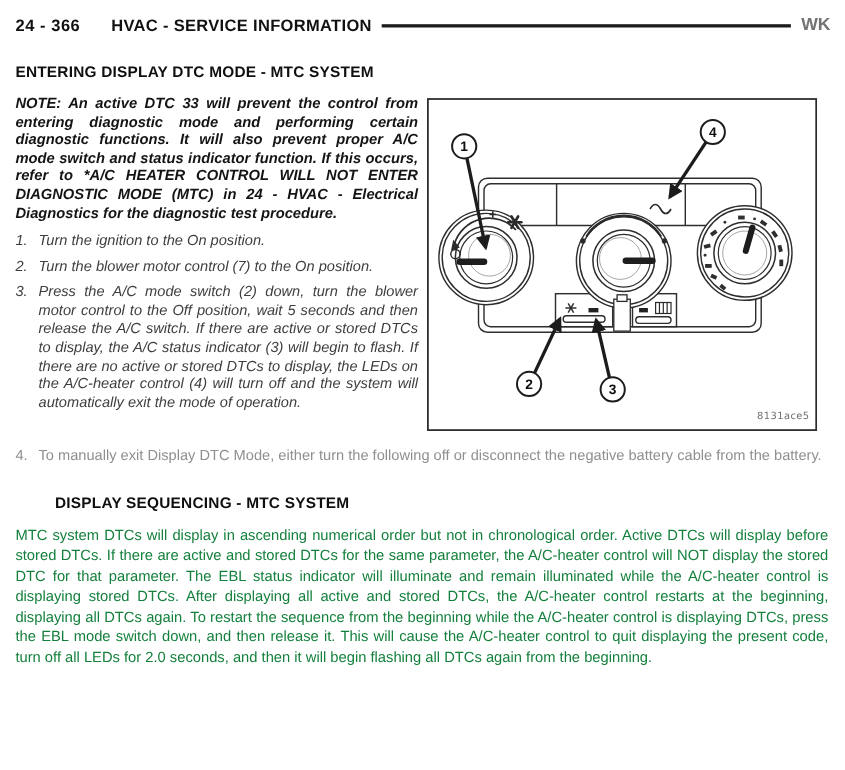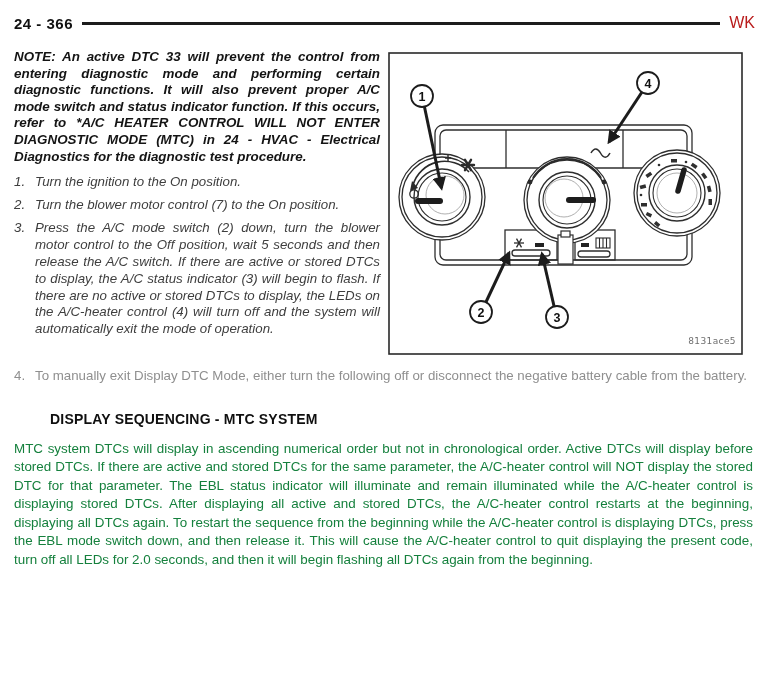--- a/index.html
+++ b/index.html
@@ -10,21 +10,21 @@
     color: #1b1b1b;
     overflow: hidden;
   }
   .page { width: 768px; height: 700px; padding: 10px 13px 0 14px; }
 
   
   .hdr { display: flex; align-items: center; height: 26px; }
   .pgnum { font-size: 15px; font-weight: bold; letter-spacing: .5px; white-space: nowrap; color:#111; }
   .htitle { font-size: 15px; font-weight: bold; letter-spacing: .3px; margin-left: 28px; white-space: nowrap; color:#111; }
   .hrule { flex: 1; height: 3px; background: #1c1c1c; margin: 0 9px; }
-  .hcode { font-size: 16px; font-weight: normal; color:#b91c1c; }
+  .hcode { font-size: 16px; font-weight: bold; color:#737373; }
 
   h2.sec { font-size: 14px; font-weight: bold; color: #0f0f0f; margin-top: 21px; letter-spacing: .2px; }
   .intro { font-size: 13.4px; color: #272727; margin-top: 12px; }
 
   .columns { display: flex; margin-top: 13px; align-items: flex-start; }
   .leftcol { width: 366px; flex: none; font-style: italic; }
   .note {
     font-weight: bold; font-size: 13.4px; line-height: 1.24;
     text-align: justify; color: #141414;
   }
@@ -45,24 +45,26 @@
   svg text.callout-num { font-family: "Liberation Sans", sans-serif; font-weight: bold; font-size: 12.5px; fill: #101010; }
   svg text.figcode { font-family: "DejaVu Sans", sans-serif; font-size: 9px; fill: #6e6e6e; letter-spacing: .4px; }
 </style>
 </head>
 <body>
 
 <div class="page">
 
   <div class="hdr">
     <span class="pgnum">24 - 366</span>
+    <span class="htitle">HVAC - SERVICE INFORMATION</span>
     <span class="hrule"></span>
     <span class="hcode">WK</span>
   </div>
 
+  <h2 class="sec">ENTERING DISPLAY DTC MODE - MTC SYSTEM</h2>
 
   <div class="columns">
     <div class="leftcol">
       <p class="note">NOTE: An active DTC 33 will prevent the control from entering diagnostic mode and performing certain diagnostic functions. It will also prevent proper A/C mode switch and status indicator function. If this occurs, refer to *A/C HEATER CONTROL WILL NOT ENTER DIAGNOSTIC MODE (MTC) in 24 - HVAC - Electrical Diagnostics for the diagnostic test procedure.</p>
       <div class="steps">
         <div class="step">
           <span class="snum">1.</span>
           <span class="stext">Turn the ignition to the On position.</span>
         </div>
         <div class="step">

